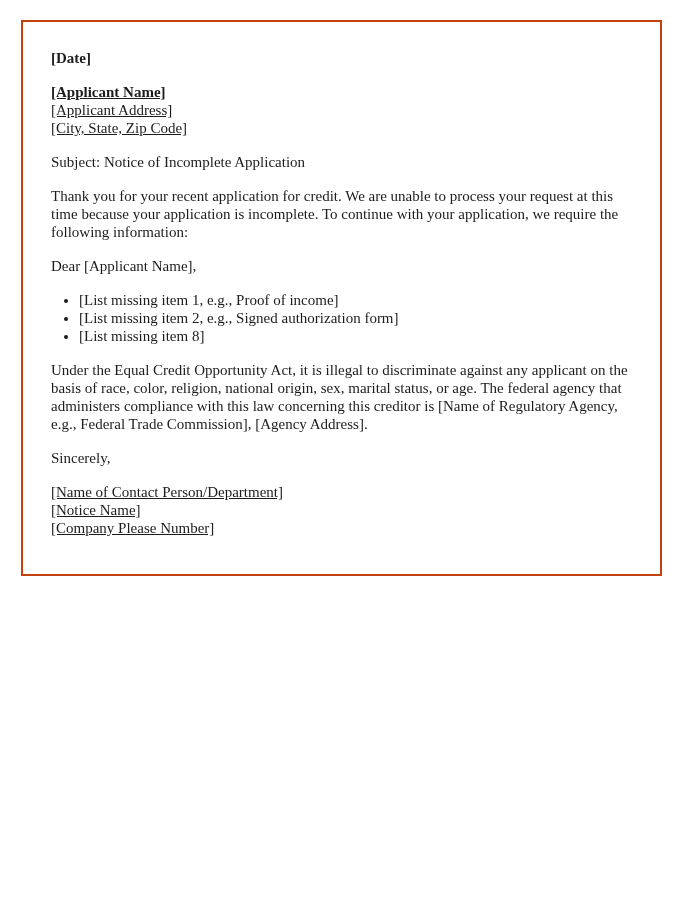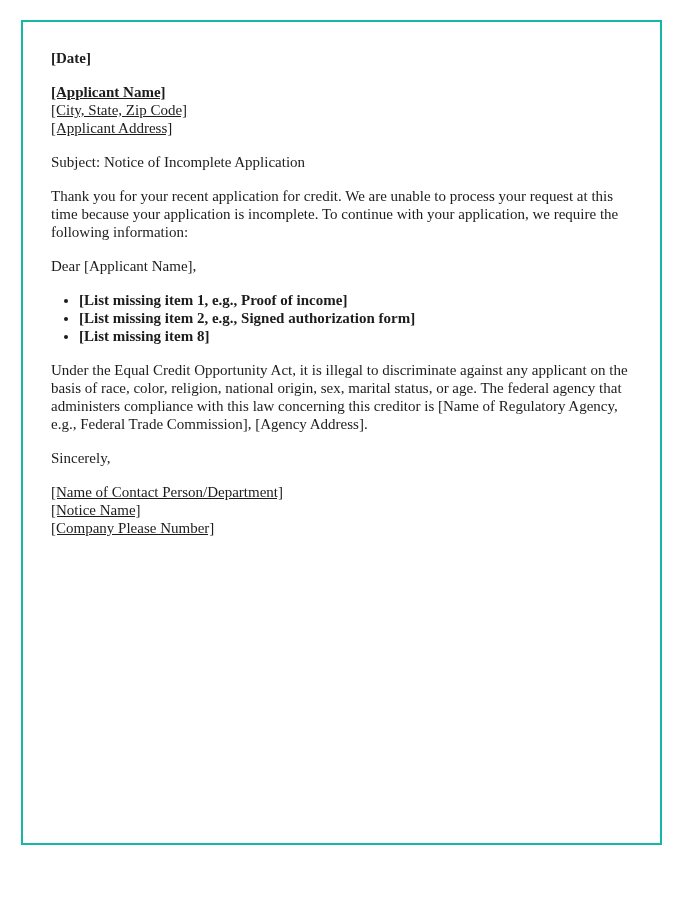--- a/index.html
+++ b/index.html
@@ -13,23 +13,23 @@
     font-family: "Liberation Serif", "DejaVu Serif", serif;
     color: #1c1c1c;
     position: relative;
     overflow: hidden;
   }
   .page {
     position: absolute;
     left: 21px;
     top: 20px;
     width: 641px;
-    height: 825px;
+    height: 556px;
     box-sizing: border-box;
-    border: 2px solid #14b8a6;
+    border: 2px solid #c2410c;
     background: #ffffff;
     padding: 27px 31px 20px 28px;
   }
   .page, .page * {
     font-size: 15px;
     line-height: 18px;
   }
   p {
     margin: 0 0 16px 0;
   }
@@ -40,40 +40,39 @@
   .block {
     margin: 0 0 16px 0;
   }
   .bold {
     font-weight: 700;
   }
   ul.missing-list {
     margin: 16px 0;
     padding-left: 28px;
     list-style: disc outside;
-    font-weight: bold;
   }
   ul.missing-list li {
     margin: 0;
     padding: 0;
   }
 </style>
 </head>
 <body>
 
 <div class="page">
 
   <p>
     <span class="bold">[Date]</span>
   </p>
 
   <div class="block">
     <div class="addr-line bold">[Applicant Name]</div>
+    <div class="addr-line">[Applicant Address]</div>
     <div class="addr-line">[City, State, Zip Code]</div>
-    <div class="addr-line">[Applicant Address]</div>
   </div>
 
   <p>Subject: Notice of Incomplete Application</p>
 
   <p>Thank you for your recent application for credit. We are unable to process your request at this time because your application is incomplete. To continue with your application, we require the following information:</p>
 
   <p>Dear [Applicant Name],</p>
 
   <ul class="missing-list">
     <li>[List missing item 1, e.g., Proof of income]</li>

